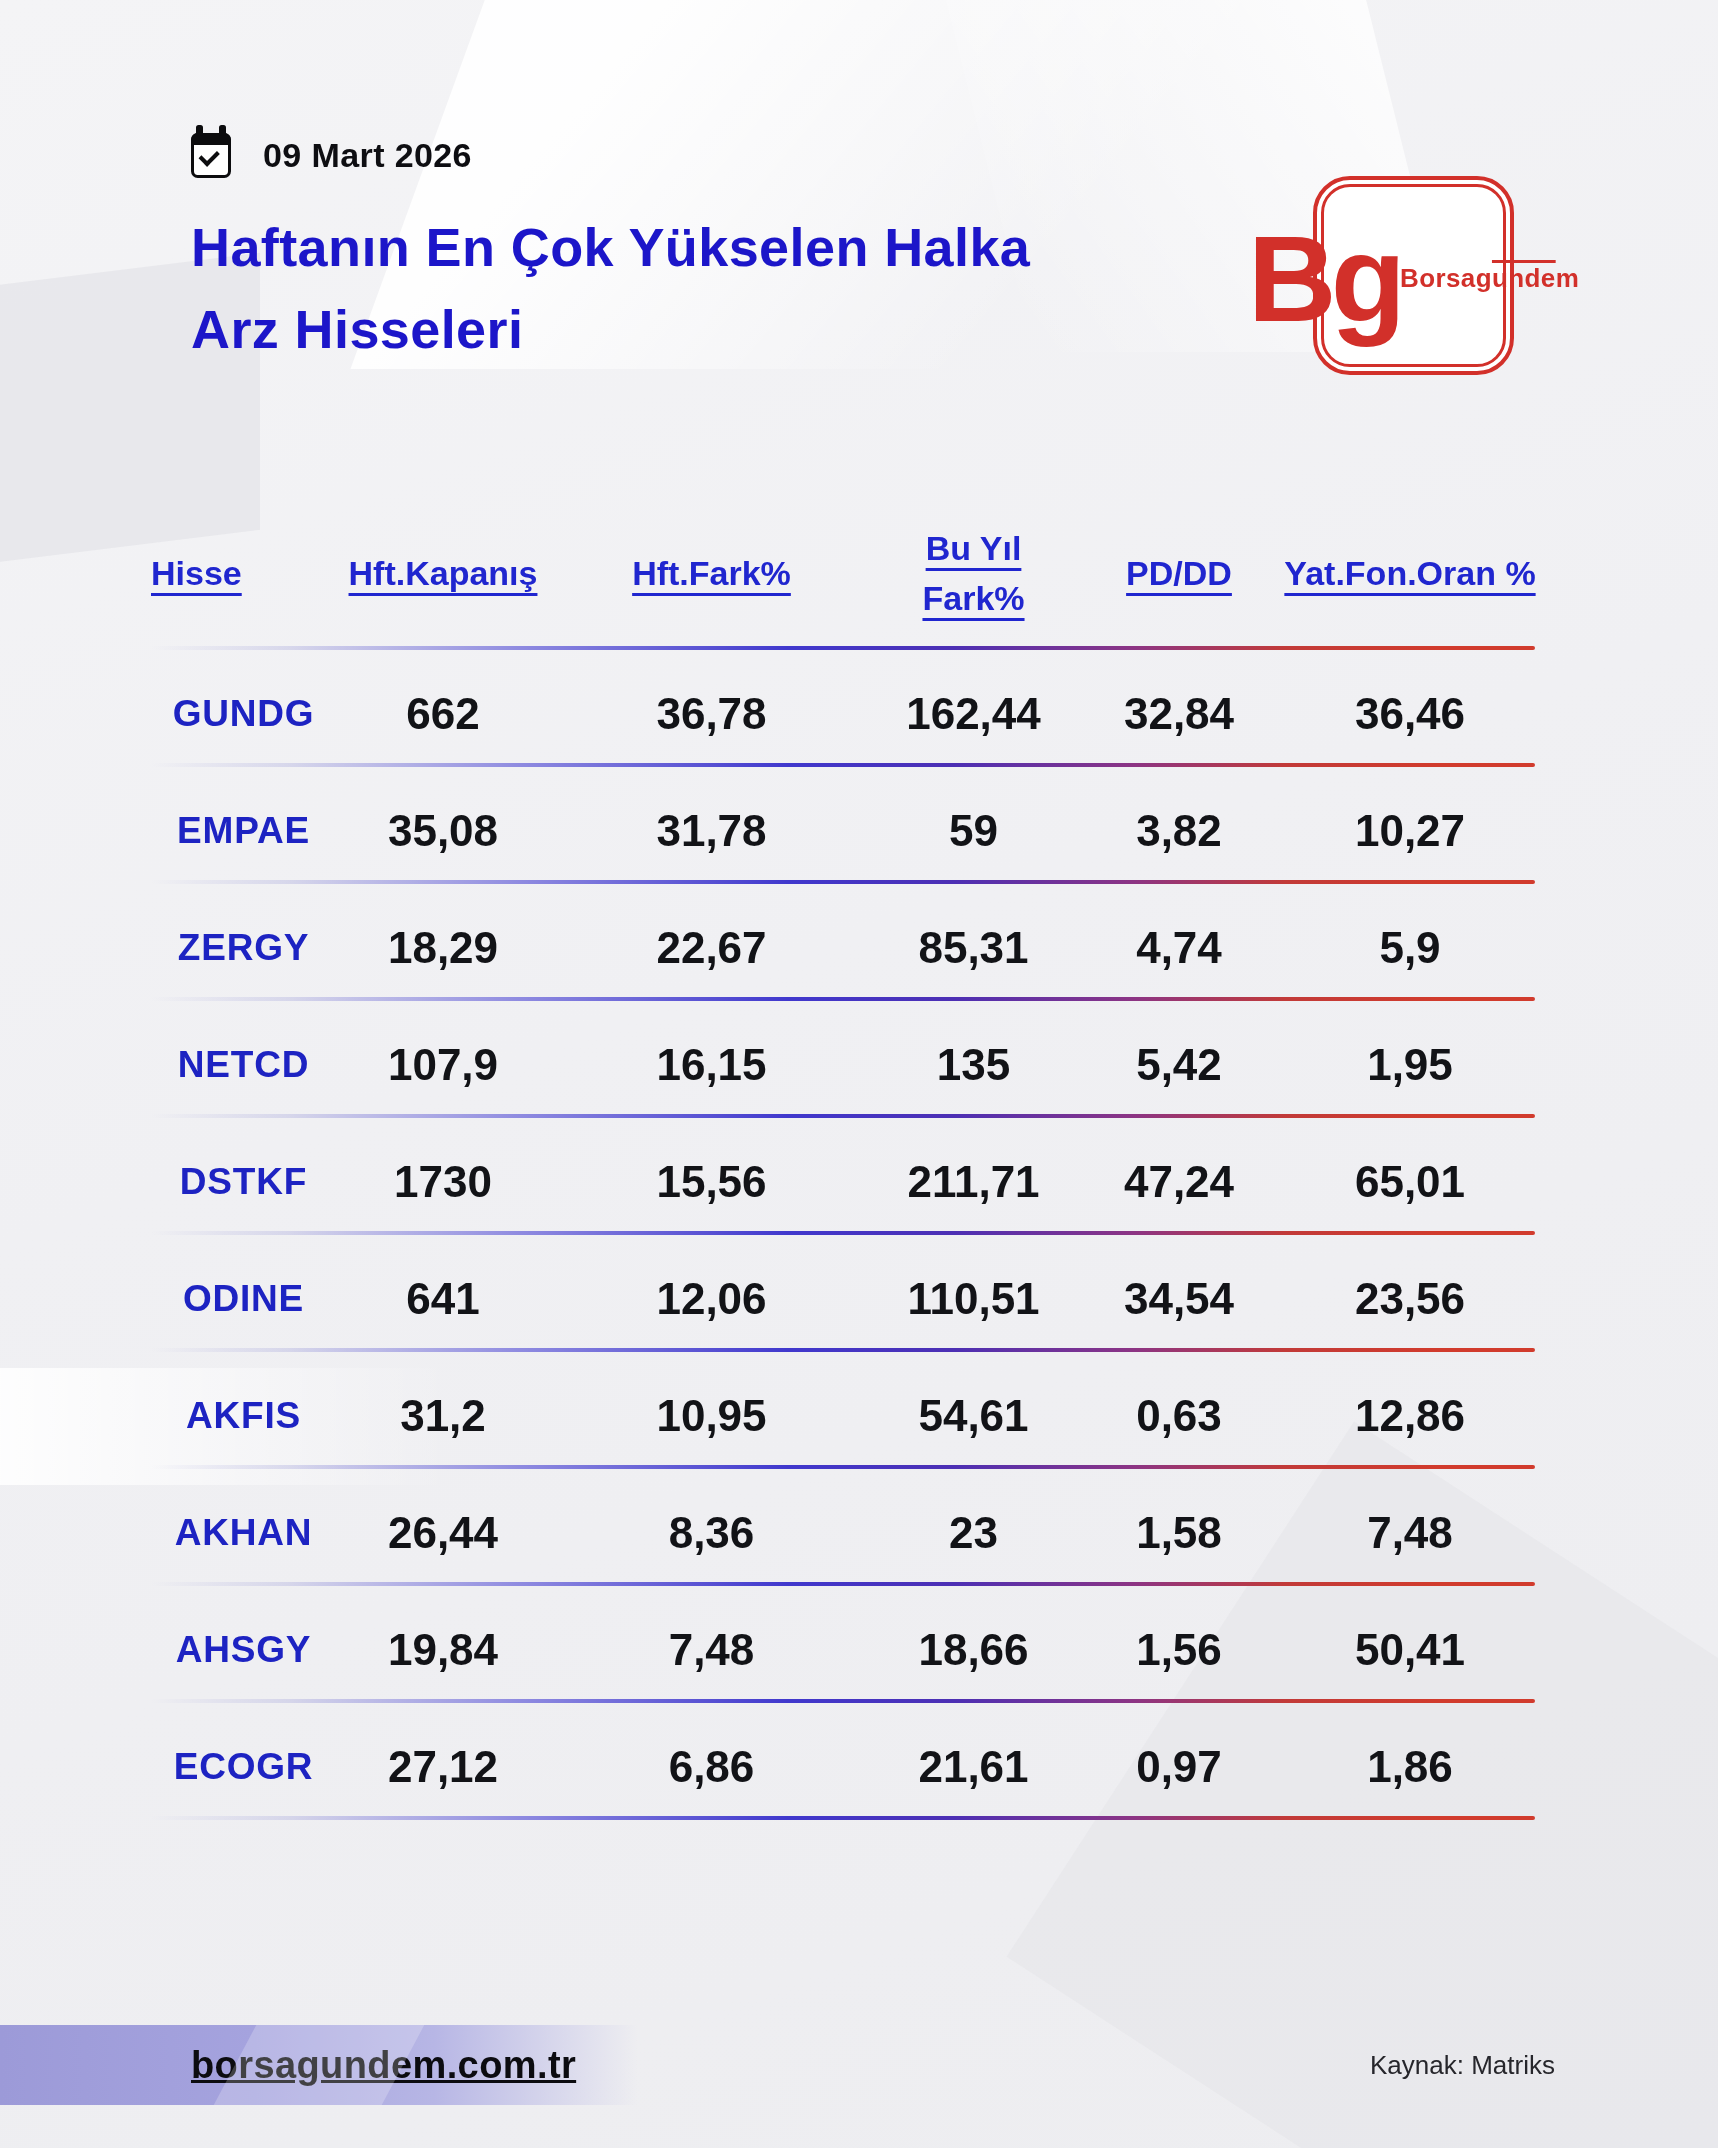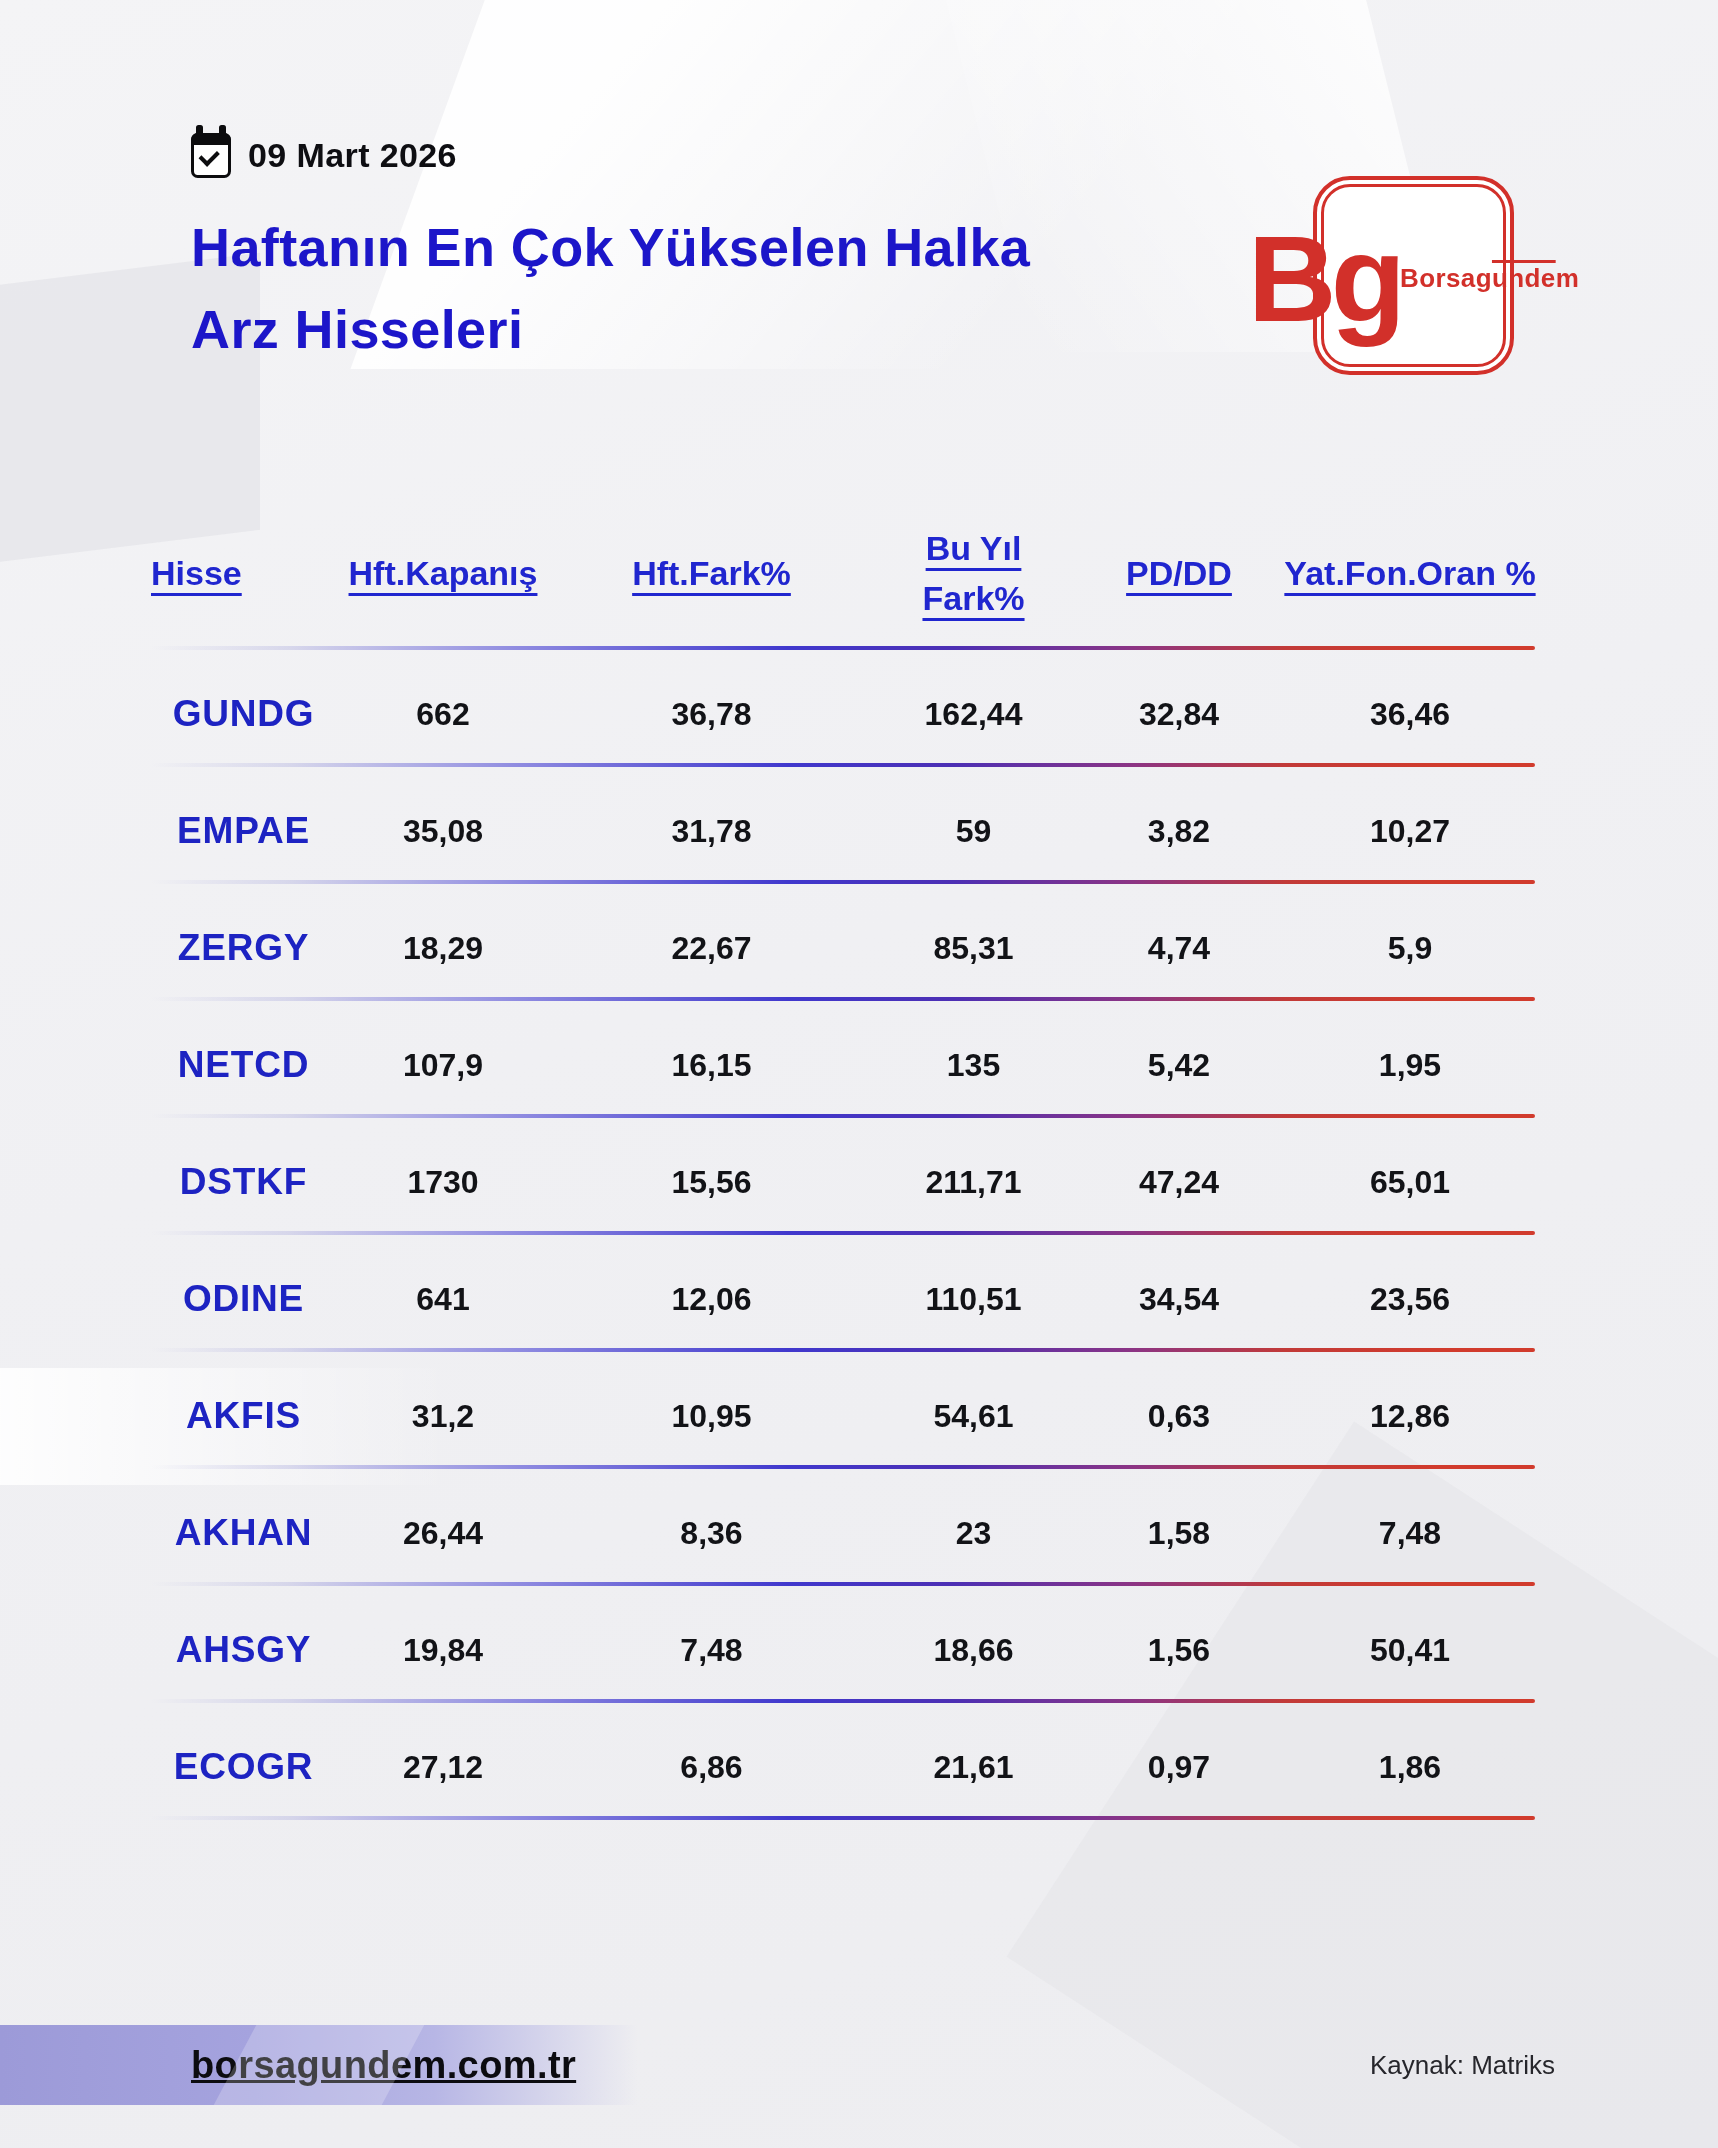--- a/index.html
+++ b/index.html
@@ -22,21 +22,21 @@
   .deco-b{top:277px;left:-134px;width:394px;height:277px;
     background:rgba(222,222,228,.5);transform:skewY(-7deg);}
   .deco-c{top:1368px;left:0;width:453px;height:117px;
     background:linear-gradient(90deg,rgba(255,255,255,.9),rgba(255,255,255,0));}
   .deco-d{top:1594px;right:-218px;width:822px;height:638px;
     background:rgba(226,226,231,.45);transform:rotate(33deg);}
   .deco-e{top:0;left:990px;width:420px;height:352px;
     background:linear-gradient(245deg,rgba(255,255,255,.8),rgba(255,255,255,0));transform:skewX(14deg);}
 
   
-  .date-row{position:absolute;left:191px;top:133px;display:flex;align-items:center;gap:17px;}
+  .date-row{position:absolute;left:191px;top:133px;display:flex;align-items:center;gap:32px;}
   .cal{position:relative;width:34px;height:39px;background:#fff;border:3.4px solid #0c0c0e;border-radius:6.7px;}
   .cal-bar{position:absolute;left:-3.4px;right:-3.4px;top:-3.4px;height:12.6px;background:#0c0c0e;border-radius:6.7px 6.7px 0 0;}
   .cal-ear{position:absolute;top:-11px;width:7.6px;height:11px;background:#0c0c0e;border-radius:2.5px;}
   .cal-ear.l{left:1.7px;} .cal-ear.r{right:1.7px;}
   .cal-check{position:absolute;left:5.9px;top:14.3px;width:14.3px;height:7.6px;
     border-left:4.2px solid #0c0c0e;border-bottom:4.2px solid #0c0c0e;transform:rotate(-45deg);}
   .date-text{font-size:34px;font-weight:700;color:#0e0e12;letter-spacing:0.4px;}
 
   .title{position:absolute;left:191px;top:206px;font-size:54px;font-weight:800;
     color:#1c16c9;line-height:82px;letter-spacing:0.4px;}
@@ -63,21 +63,21 @@
       rgba(175,175,222,.4) 10%,
       #8d89e0 27%,
       #4038cd 46%,
       #4c2fb4 58%,
       #8c3484 71%,
       #c23a38 82%,
       #d13b2d 93%,
       #d13b2d 100%);}
   .row-block{height:117px;display:flex;flex-direction:column;justify-content:space-between;padding-top:15px;box-sizing:border-box;}
   .row{flex:1;}
-  .cell{font-size:32px;font-weight:700;color:#121317;text-align:center;}
+  .cell{font-size:44px;font-weight:700;color:#121317;text-align:center;}
   .cell.ticker{font-weight:800;color:#1d23c2;text-align:center;letter-spacing:0.8px;font-size:37px;}
 
   
   .footer-band{position:absolute;left:0;top:2025px;width:638px;height:80px;
     background:linear-gradient(90deg,#9c9ad8 0%,#a5a3de 40%,#b7b6e5 68%,rgba(185,184,230,0) 100%);
     display:flex;align-items:center;}
   .footer-streak{position:absolute;top:2025px;left:235px;width:168px;height:80px;
     background:rgba(255,255,255,.22);transform:skewX(-28deg);}
   .site{margin-left:191px;font-size:38px;font-weight:800;color:#0c0c10;letter-spacing:0.4px;text-decoration:underline;}
   .source{position:absolute;left:1370px;top:2050px;font-size:26px;font-weight:400;color:#26262b;}

